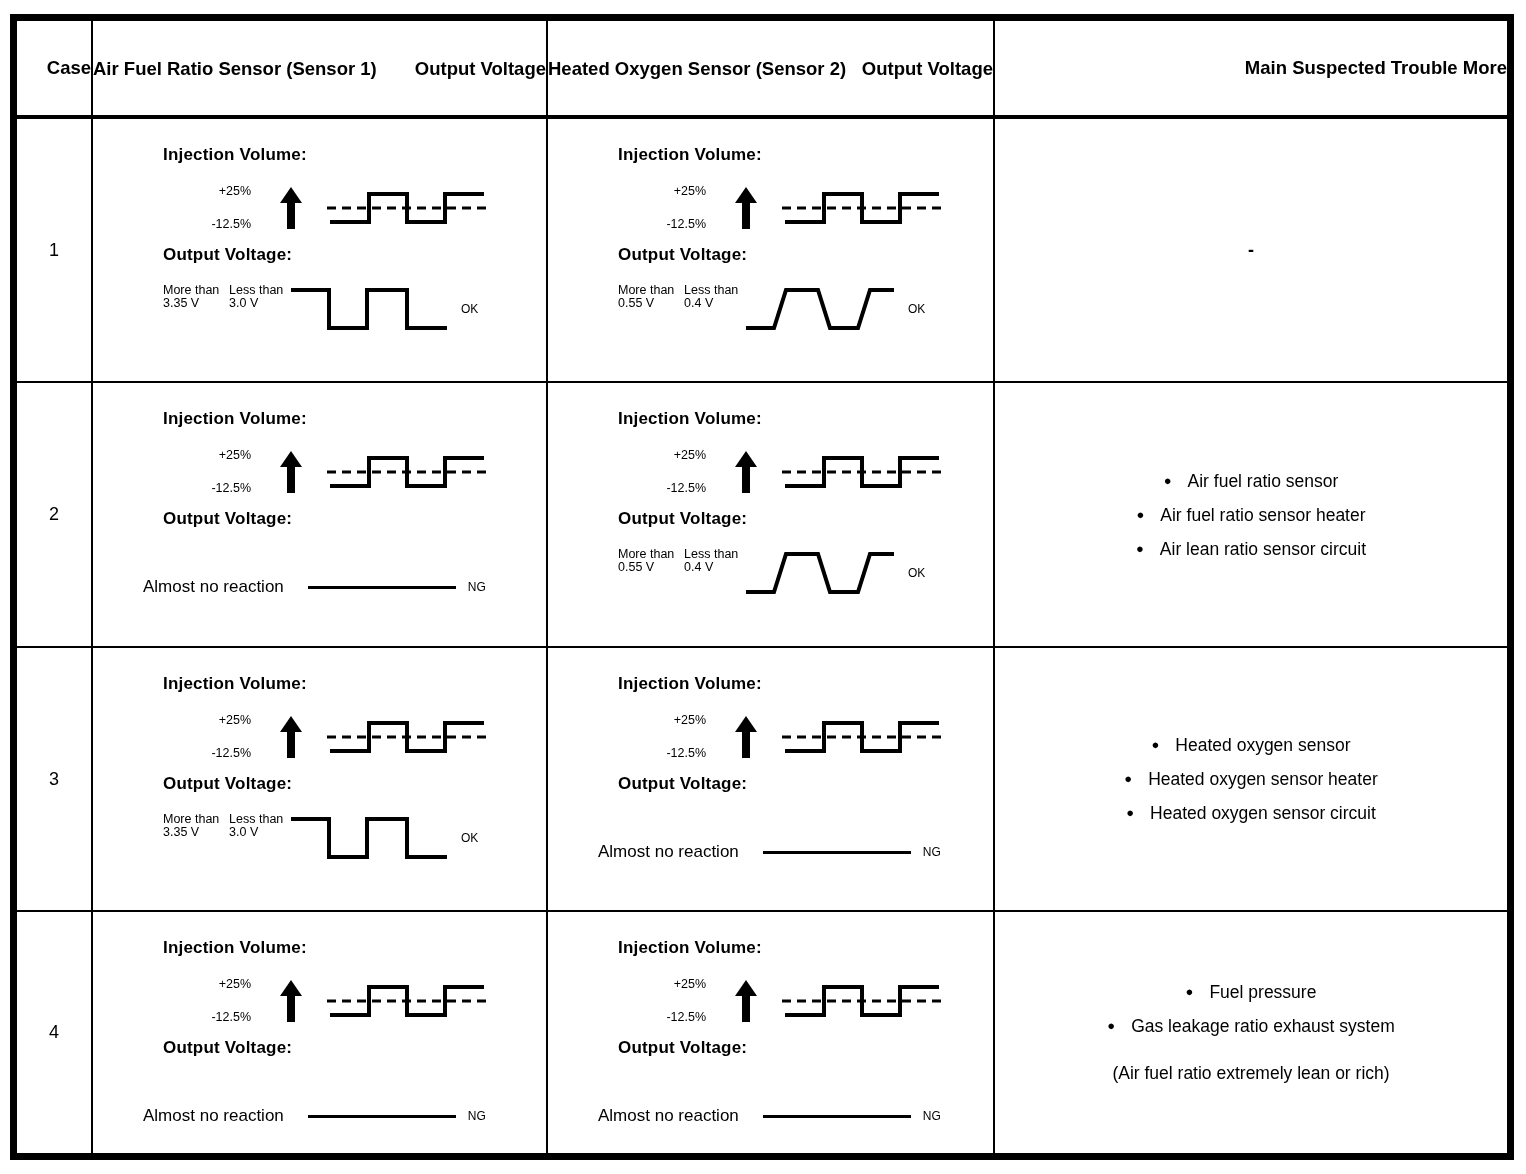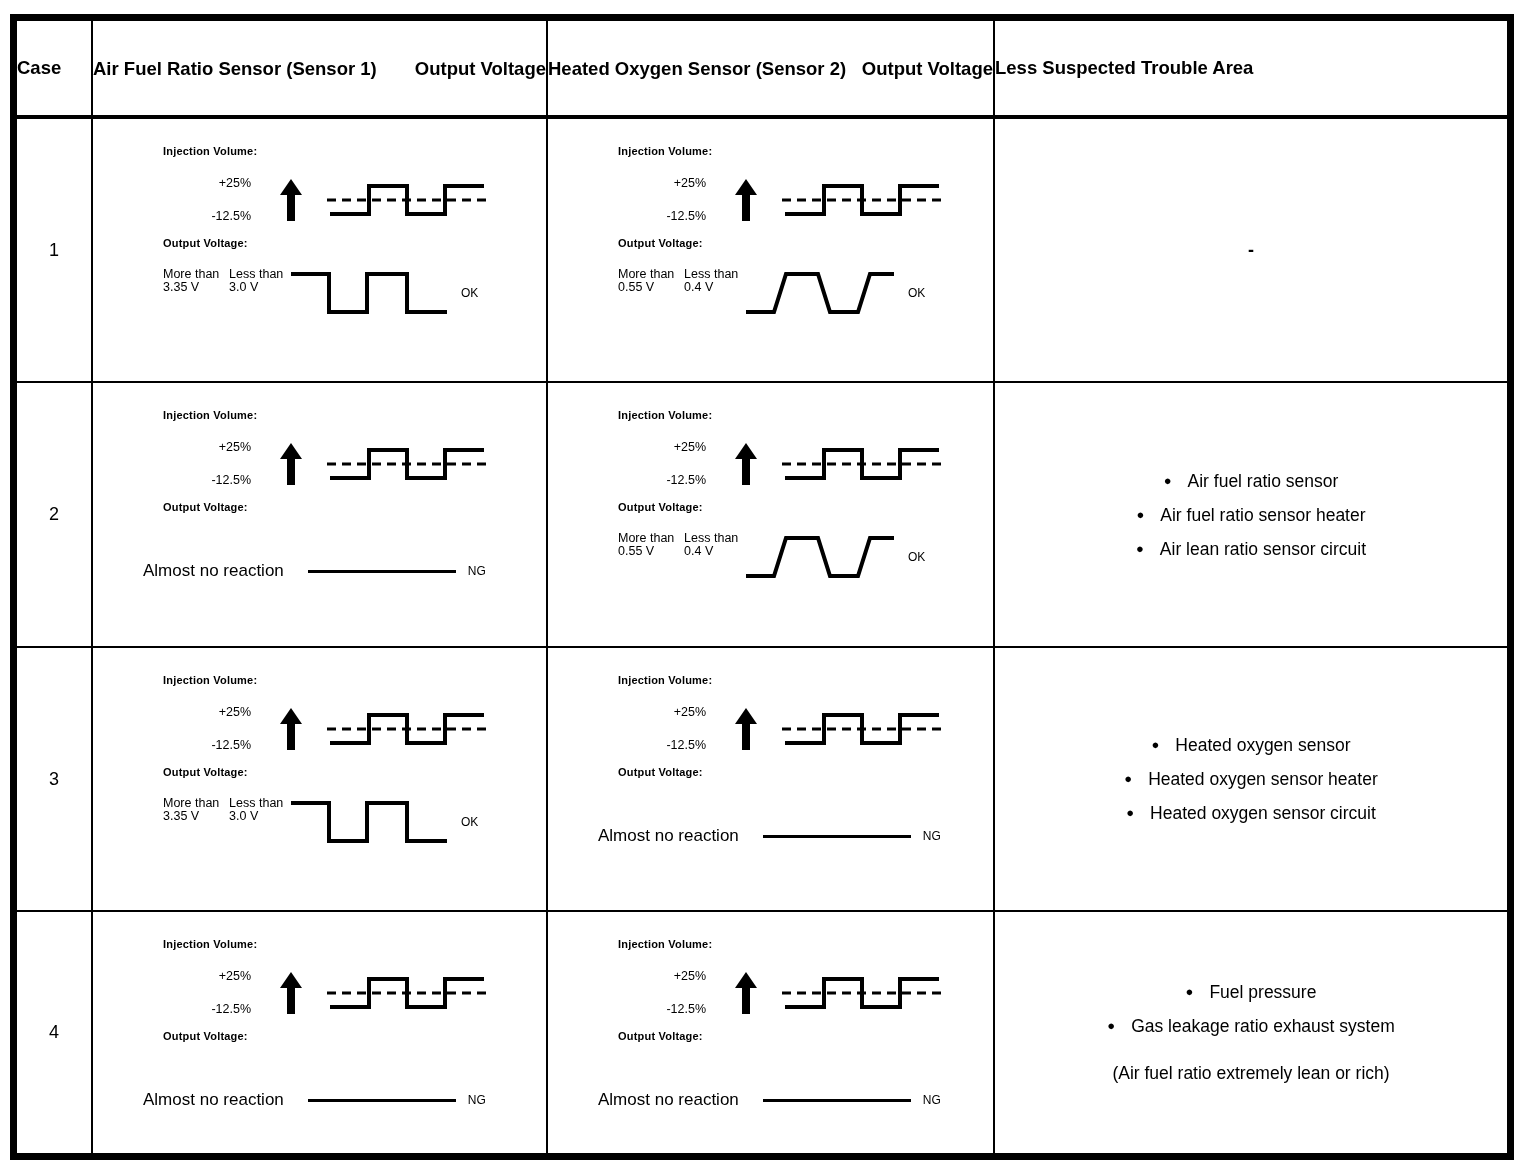--- a/index.html
+++ b/index.html
@@ -11,27 +11,27 @@
     position:absolute; left:10px; top:14px; width:1504px; height:1146px;
     box-sizing:border-box; border:7px solid #000; background:#fff;
     display:grid;
     grid-template-columns:76px 455px 447px 1fr;
     grid-template-rows:98px 264px 265px 264px 1fr;
   }
   .cell { box-sizing:border-box; border-right:2px solid #000; border-bottom:2px solid #000; overflow:hidden; }
   .lastc { border-right:none; }
   .lastr { border-bottom:none; }
   .hcell {
-    display:flex; align-items:center; justify-content:flex-start;
+    display:flex; align-items:center; justify-content:flex-end;
     font-weight:bold; font-size:18.5px; border-bottom-width:4px; text-align:center;
   }
   .hcell.two { flex-direction:row; justify-content:space-between; padding:15px 0 14px; }
   .ccell { display:flex; align-items:center; justify-content:center; font-size:18px; }
   .scell { padding:26px 0 0 70px; }
-  .bhead { font-weight:bold; font-size:11px; letter-spacing:0.2px; }
+  .bhead { font-weight:bold; font-size:17px; letter-spacing:0.2px; }
   .ovh { margin-top:12px; }
   .wave-row { display:flex; align-items:center; margin-top:18px; height:50px;gap:15px; }
   .pct { width:88px; height:46px; display:flex; flex-direction:column; justify-content:space-between;
          text-align:right; font-size:12.5px; line-height:1.05; }
   .arrow { margin-left:14px; flex:none; }
   .arrow path { fill:#000; }
   .inj { margin-left:10px; flex:none; }
   .wv { fill:none; stroke:#000; stroke-width:4; }
   .dash { stroke:#000; stroke-width:3; stroke-dasharray:9 6; fill:none; }
   .ov-row { display:flex; align-items:center; margin-top:16px; height:56px; }
@@ -60,21 +60,21 @@
     </div>
     <div class="cell hcell two">
       <span>Air Fuel Ratio Sensor (Sensor 1)</span>
       <span>Output Voltage</span>
     </div>
     <div class="cell hcell two">
       <span>Heated Oxygen Sensor (Sensor 2)</span>
       <span>Output Voltage</span>
     </div>
     <div class="cell hcell lastc">
-      <span>Less Suspected Trouble Area</span>
+      <span>Main Suspected Trouble More</span>
     </div>
 
     <div class="cell ccell">
       <span>1</span>
     </div>
 
     <div class="cell scell">
       <div class="bhead">Injection Volume:</div>
       <div class="wave-row">
         <div class="pct">

